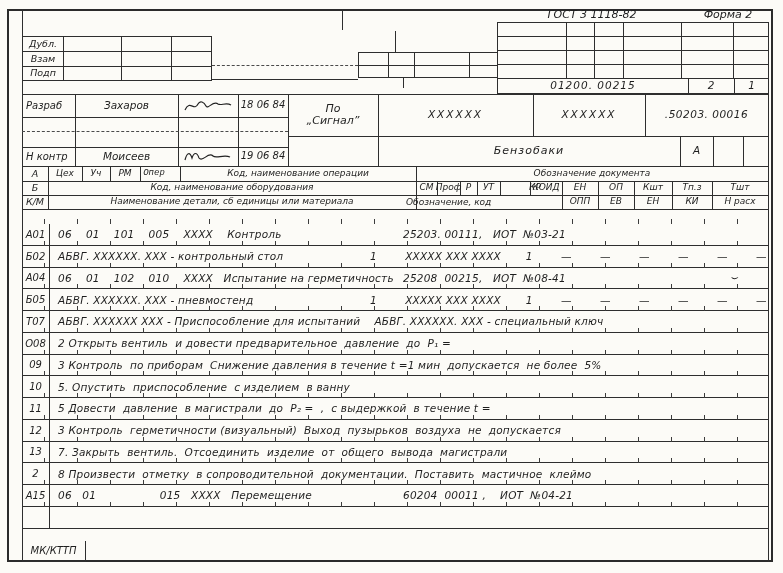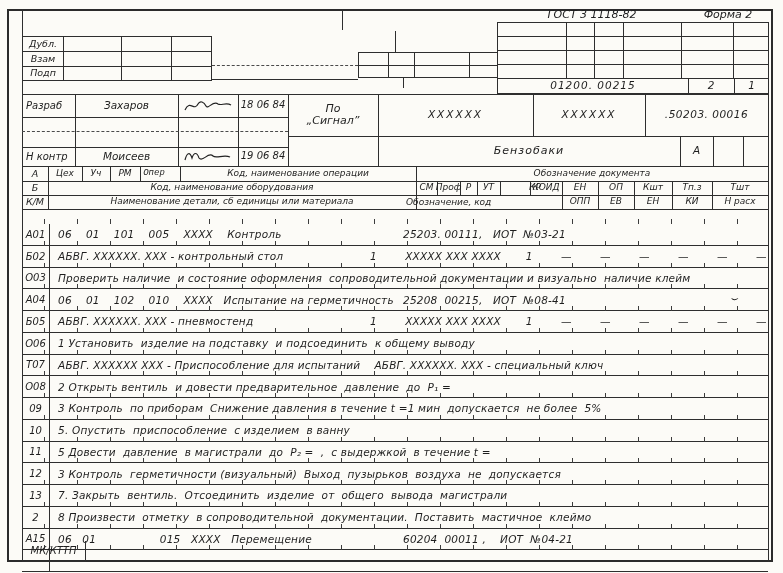--- a/index.html
+++ b/index.html
@@ -185,39 +185,31 @@
         <span class="r-label">А01</span>
         <span class="r-left">06    01    101    005    ХХХХ    Контроль</span>
         <span class="r-right">25203. 00111,   ИОТ  №03-21</span>
       </div>
     <div class="row b-row">
         <span class="r-label">Б02</span>
         <span class="r-left">АБВГ. ХХХХХХ. ХХХ - контрольный стол</span>
         <span class="r-right">1        ХХХХХ ХХХ ХХХХ       1        —        —        —        —        —        —</span>
       </div>
     <div class="row">
-        <span class="r-label">О03</span>
-        <span class="r-left">Проверить наличие  и состояние оформления  сопроводительной документации и визуально  наличие клейм</span>
-      </div>
-    <div class="row">
         <span class="r-label">А04</span>
         <span class="r-left">06    01    102    010    ХХХХ   Испытание на герметичность</span>
         <span class="r-right">25208  00215,   ИОТ  №08-41</span>
         <span class="r-mark">⌣</span>
       </div>
     <div class="row b-row">
         <span class="r-label">Б05</span>
         <span class="r-left">АБВГ. ХХХХХХ. ХХХ - пневмостенд</span>
         <span class="r-right">1        ХХХХХ ХХХ ХХХХ       1        —        —        —        —        —        —</span>
       </div>
     <div class="row">
-        <span class="r-label">О06</span>
-        <span class="r-left">1 Установить  изделие на подставку  и подсоединить  к общему выводу</span>
-      </div>
-    <div class="row">
         <span class="r-label">Т07</span>
         <span class="r-left">АБВГ. ХХХХХХ ХХХ - Приспособление для испытаний    АБВГ. ХХХХХХ. ХХХ - специальный ключ</span>
       </div>
     <div class="row">
         <span class="r-label">О08</span>
         <span class="r-left">2 Открыть вентиль  и довести предварительное  давление  до  P₁ =</span>
       </div>
     <div class="row">
         <span class="r-label">09</span>
         <span class="r-left">3 Контроль  по приборам  Снижение давления в течение t =1 мин  допускается  не более  5%</span>

